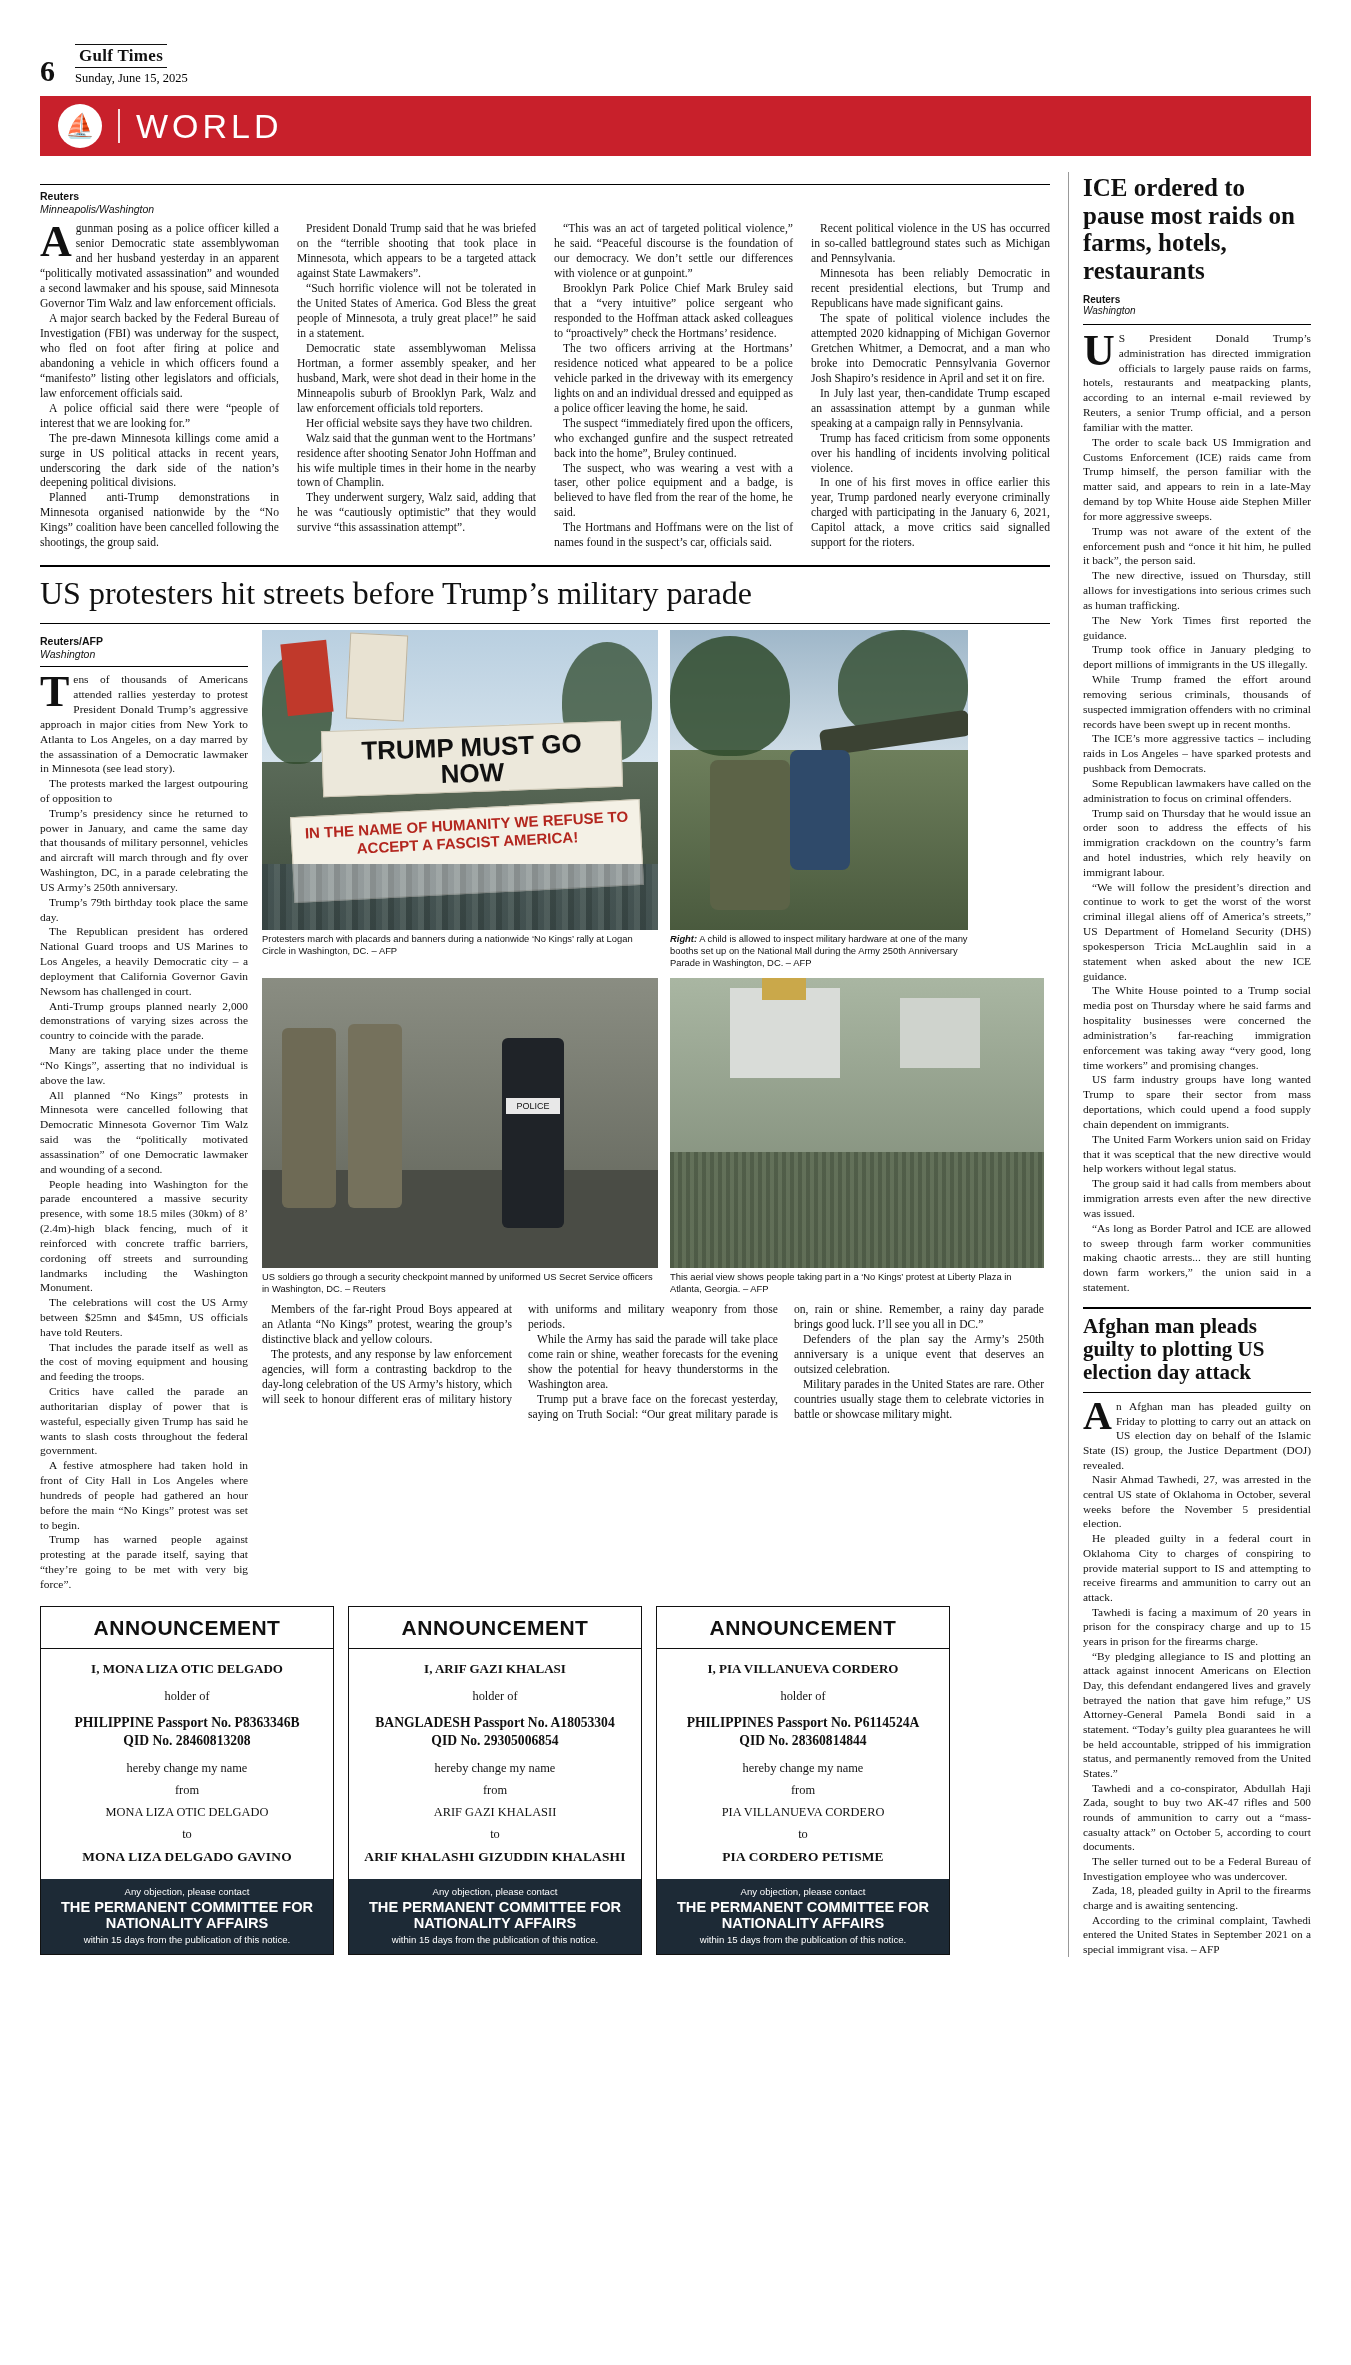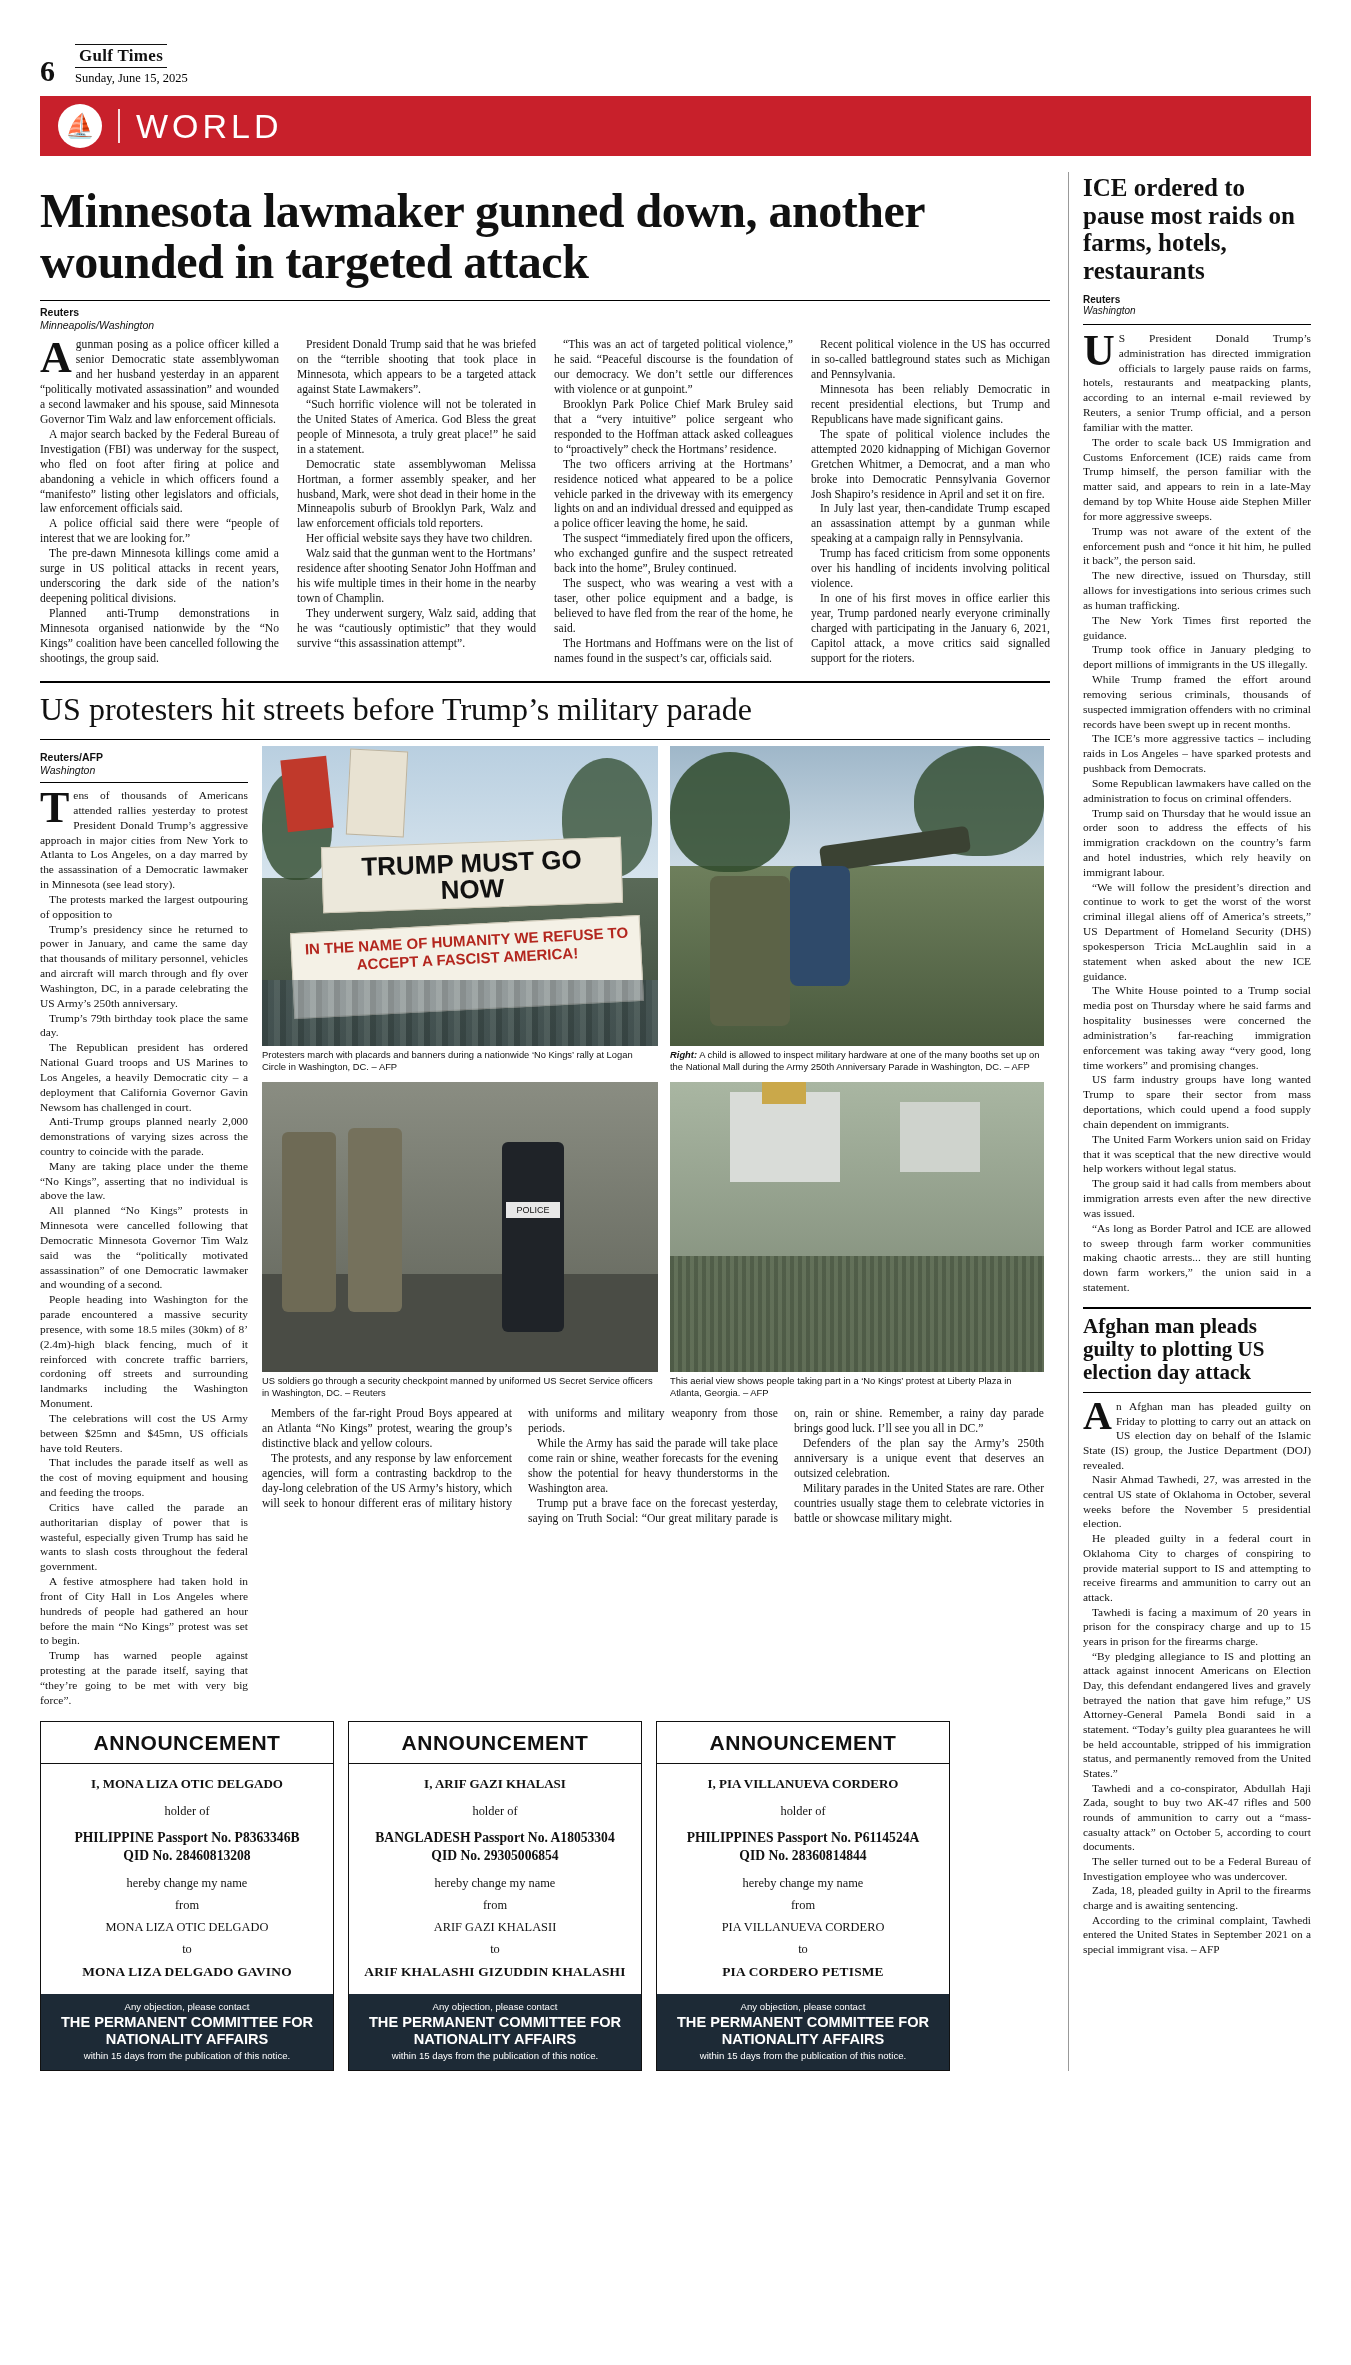--- a/index.html
+++ b/index.html
@@ -148,21 +148,20 @@
   <div class="sectionbar">
     <div class="gt-badge">⛵</div>
     <div class="divider"></div>
     <div class="section-name">WORLD</div>
   </div>
 
   <div class="content">
 
     <div class="left-col">
 
-      <h1 class="head">Minnesota lawmaker gunned down, another wounded in targeted attack</h1>
       <div class="rule-thin"></div>
       <div class="byline">
         <span>Reuters</span><br>
         <span class="loc">Minneapolis/Washington</span>
       </div>
 
       <div class="cols4">
         <p class="body first dropcap">A gunman posing as a police officer killed a senior Democratic state assemblywoman and her husband yesterday in an apparent “politically motivated assassination” and wounded a second lawmaker and his spouse, said Minnesota Governor Tim Walz and law enforcement officials.</p>
         <p class="body">A major search backed by the Federal Bureau of Investigation (FBI) was underway for the suspect, who fled on foot after firing at police and abandoning a vehicle in which officers found a “manifesto” listing other legislators and officials, law enforcement officials said.</p>
         <p class="body">A police official said there were “people of interest that we are looking for.”</p>
@@ -231,21 +230,21 @@
                   <div class="banner-w" style="left:60px;top:96px;width:300px;height:66px;background:#ece8db"></div>
                   <div style="position:absolute;left:70px;top:104px;width:280px;height:52px;font-family:'Liberation Sans',sans-serif;font-weight:bold;font-size:26px;color:#111;text-align:center;line-height:26px;transform:rotate(-2deg);">TRUMP MUST GO NOW</div>
                   <div class="banner-w" style="left:30px;top:178px;width:350px;height:86px;background:#f4f1e6;transform:rotate(-3deg)"></div>
                   <div style="position:absolute;left:40px;top:186px;width:330px;font-family:'Liberation Sans',sans-serif;font-weight:bold;font-size:15px;color:#b3261e;text-align:center;line-height:18px;transform:rotate(-3deg);">IN THE NAME OF HUMANITY WE REFUSE TO ACCEPT A FASCIST AMERICA!</div>
                   <div class="crowd" style="height:22%;opacity:.55"></div>
                 </div>
               </div>
               <div class="cap">Protesters march with placards and banners during a nationwide ‘No Kings’ rally at Logan Circle in Washington, DC. – AFP</div>
             </div>
 
-            <div style="width:374px;">
+            <div style="width:298px;">
               <div class="photo" style="height:300px;background:#7b8b6e;">
                 <div class="scene">
                   <div class="sky" style="height:42%;background:linear-gradient(#9fb7c9,#cfdde7)"></div>
                   <div class="ground" style="height:60%;background:linear-gradient(#6e7f5c,#4a5a3e)"></div>
                   <div class="tree" style="left:0;top:2%;width:120px;height:120px;opacity:.85"></div>
                   <div class="tree" style="right:0;top:0;width:130px;height:110px;opacity:.8"></div>
                   <div style="position:absolute;left:150px;top:90px;width:150px;height:26px;background:#3b4233;transform:rotate(-8deg);border-radius:6px;"></div>
                   <div style="position:absolute;left:120px;top:120px;width:60px;height:120px;background:#2f4a6a;border-radius:8px;"></div>
                   <div style="position:absolute;left:40px;top:130px;width:80px;height:150px;background:#5c6347;border-radius:8px;"></div>
                 </div>

